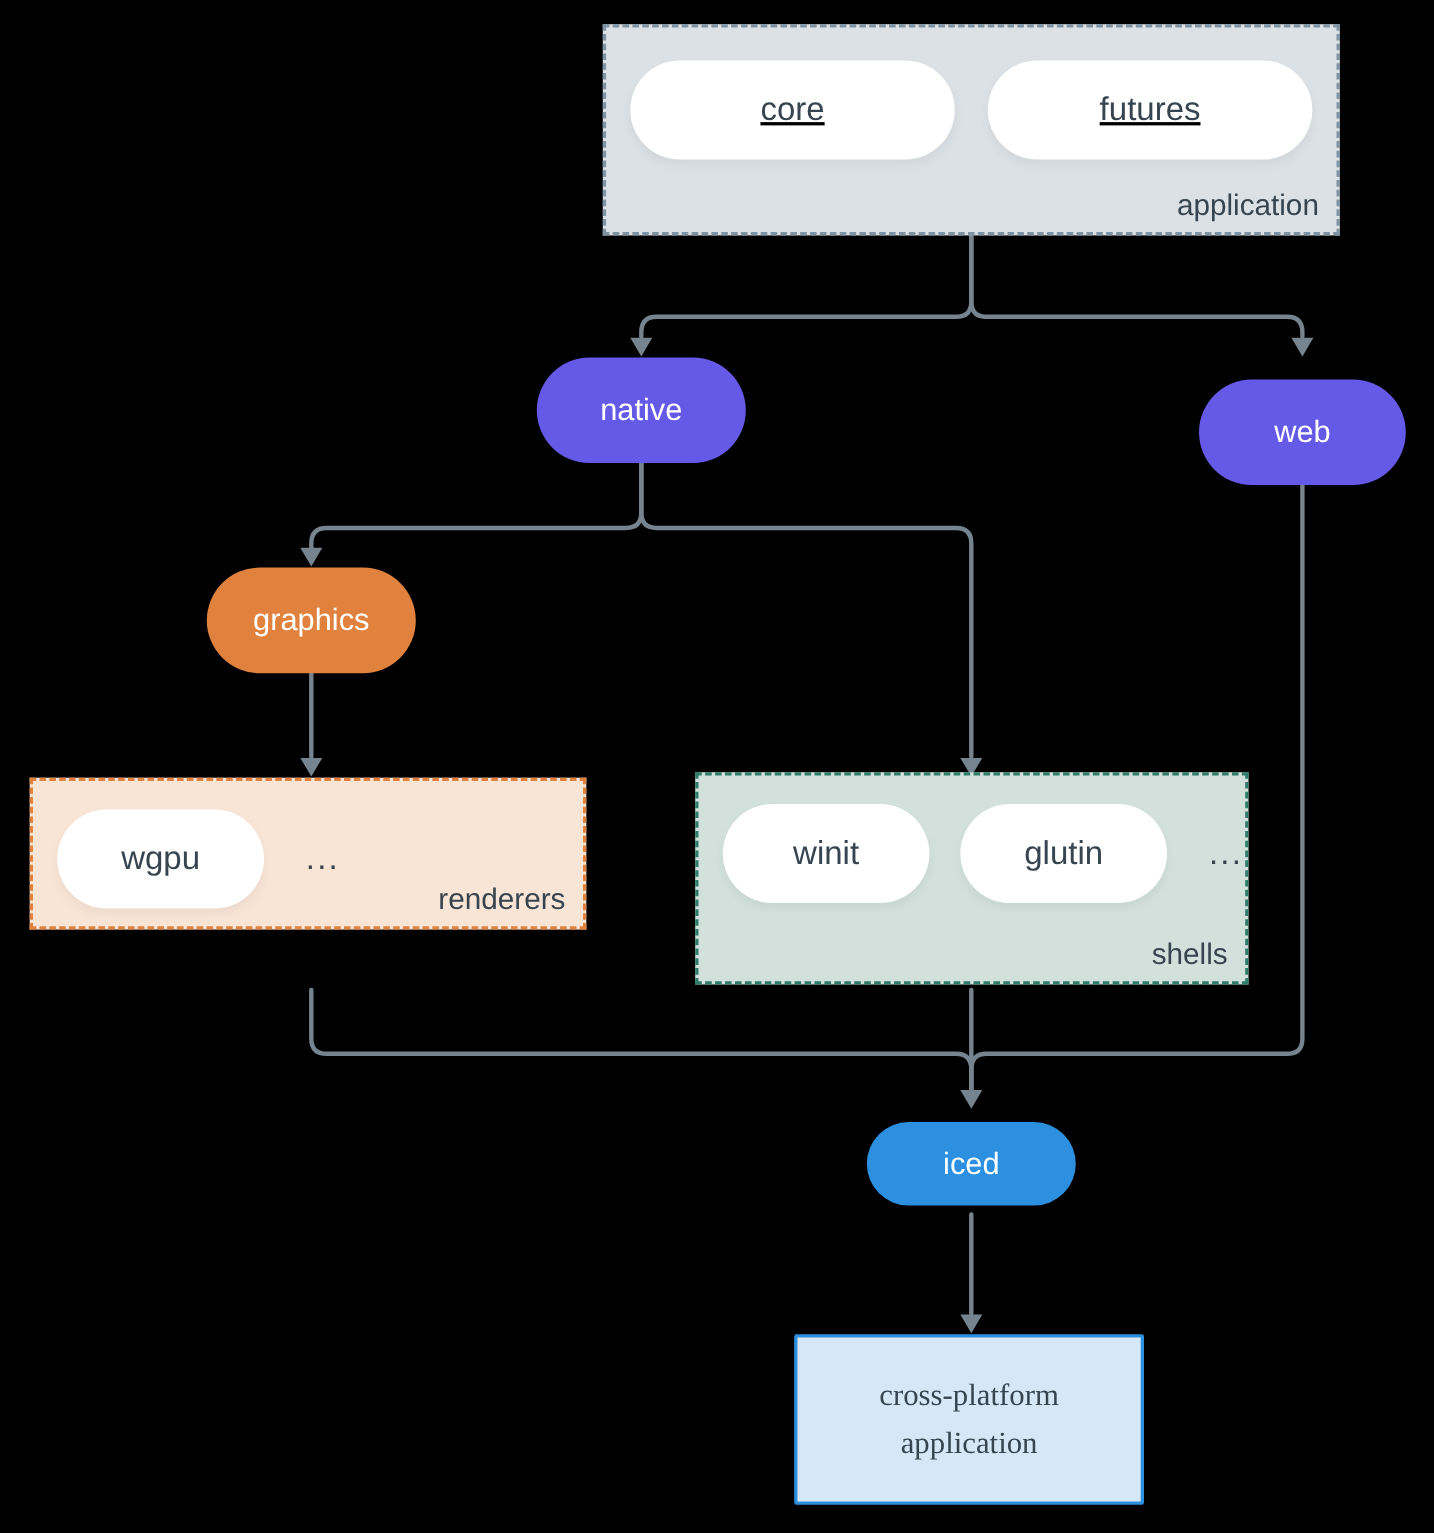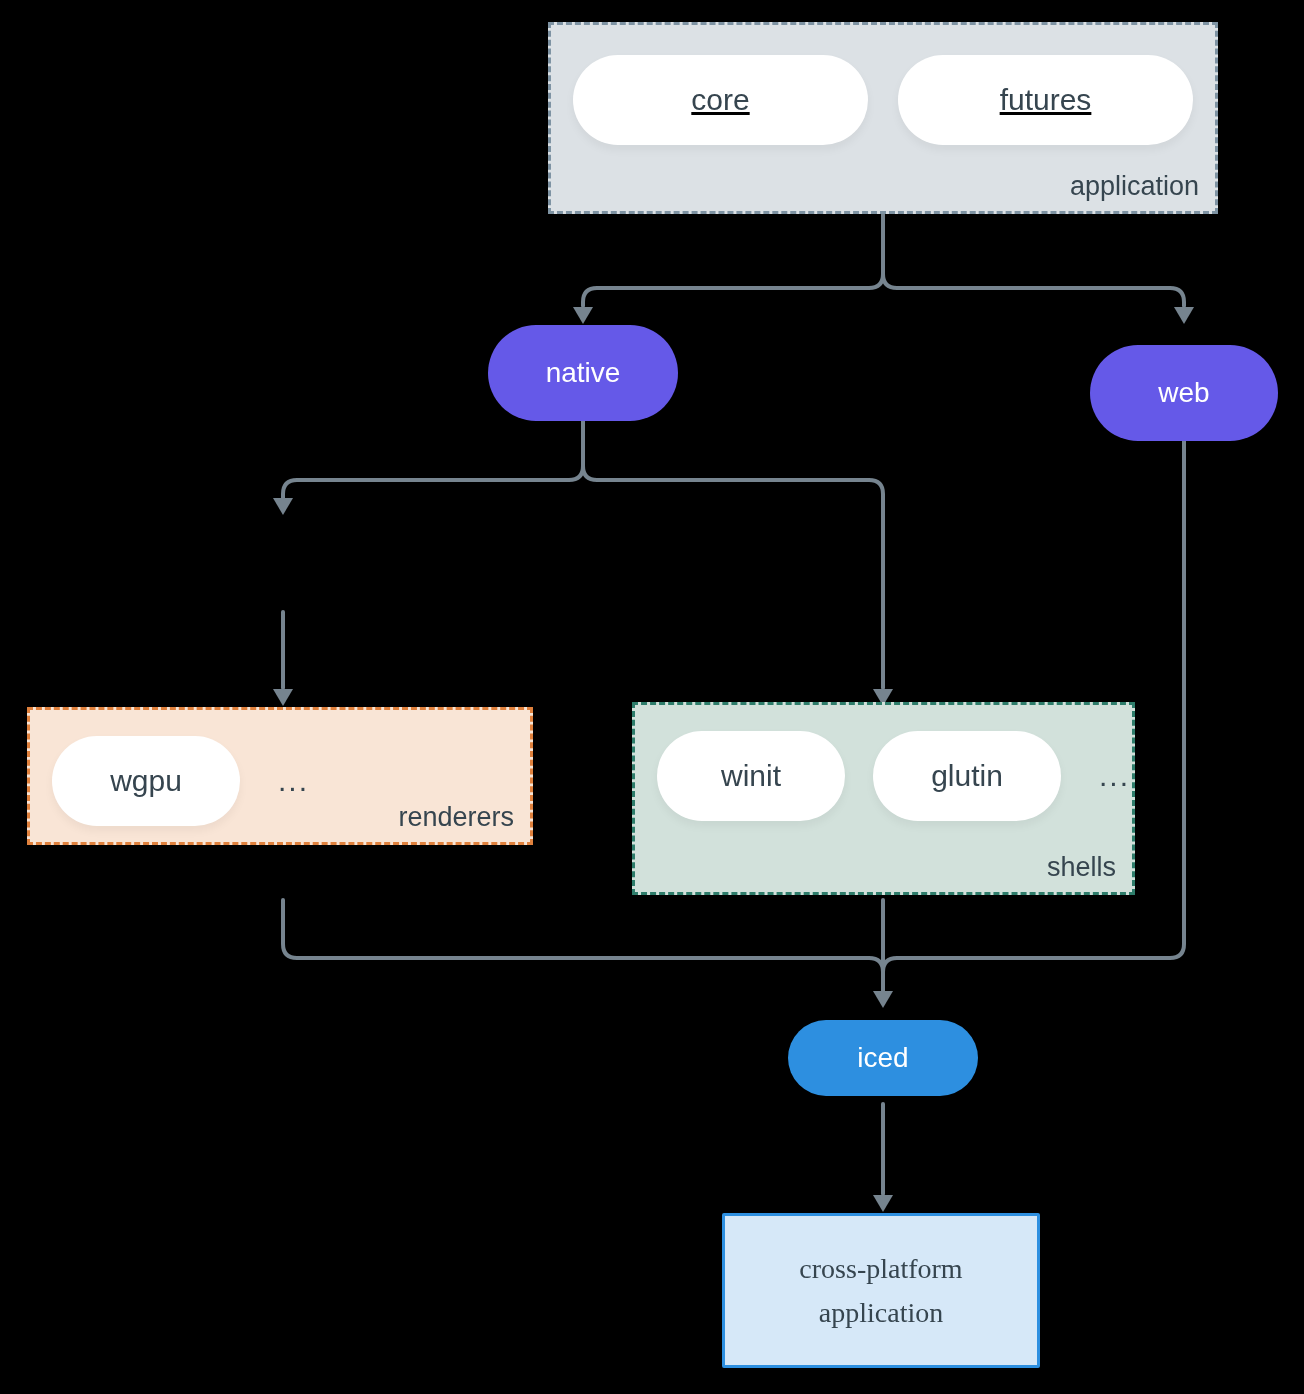--- a/index.html
+++ b/index.html
@@ -173,20 +173,21 @@
     <div class="group-row">
       <div class="pill">core</div>
       <div class="pill">futures</div>
     </div>
     <div class="group-label">application</div>
   </div>
 
   <div class="node node-pill node-native">native</div>
   <div class="node node-pill node-web">web</div>
 
+  <div class="node node-pill node-graphics">graphics</div>
 
   <div class="group group-renderers">
     <div class="group-row">
       <div class="pill">wgpu</div>
       <div class="ellipsis">...</div>
     </div>
     <div class="group-label">renderers</div>
   </div>
 
   <div class="group group-shells">

